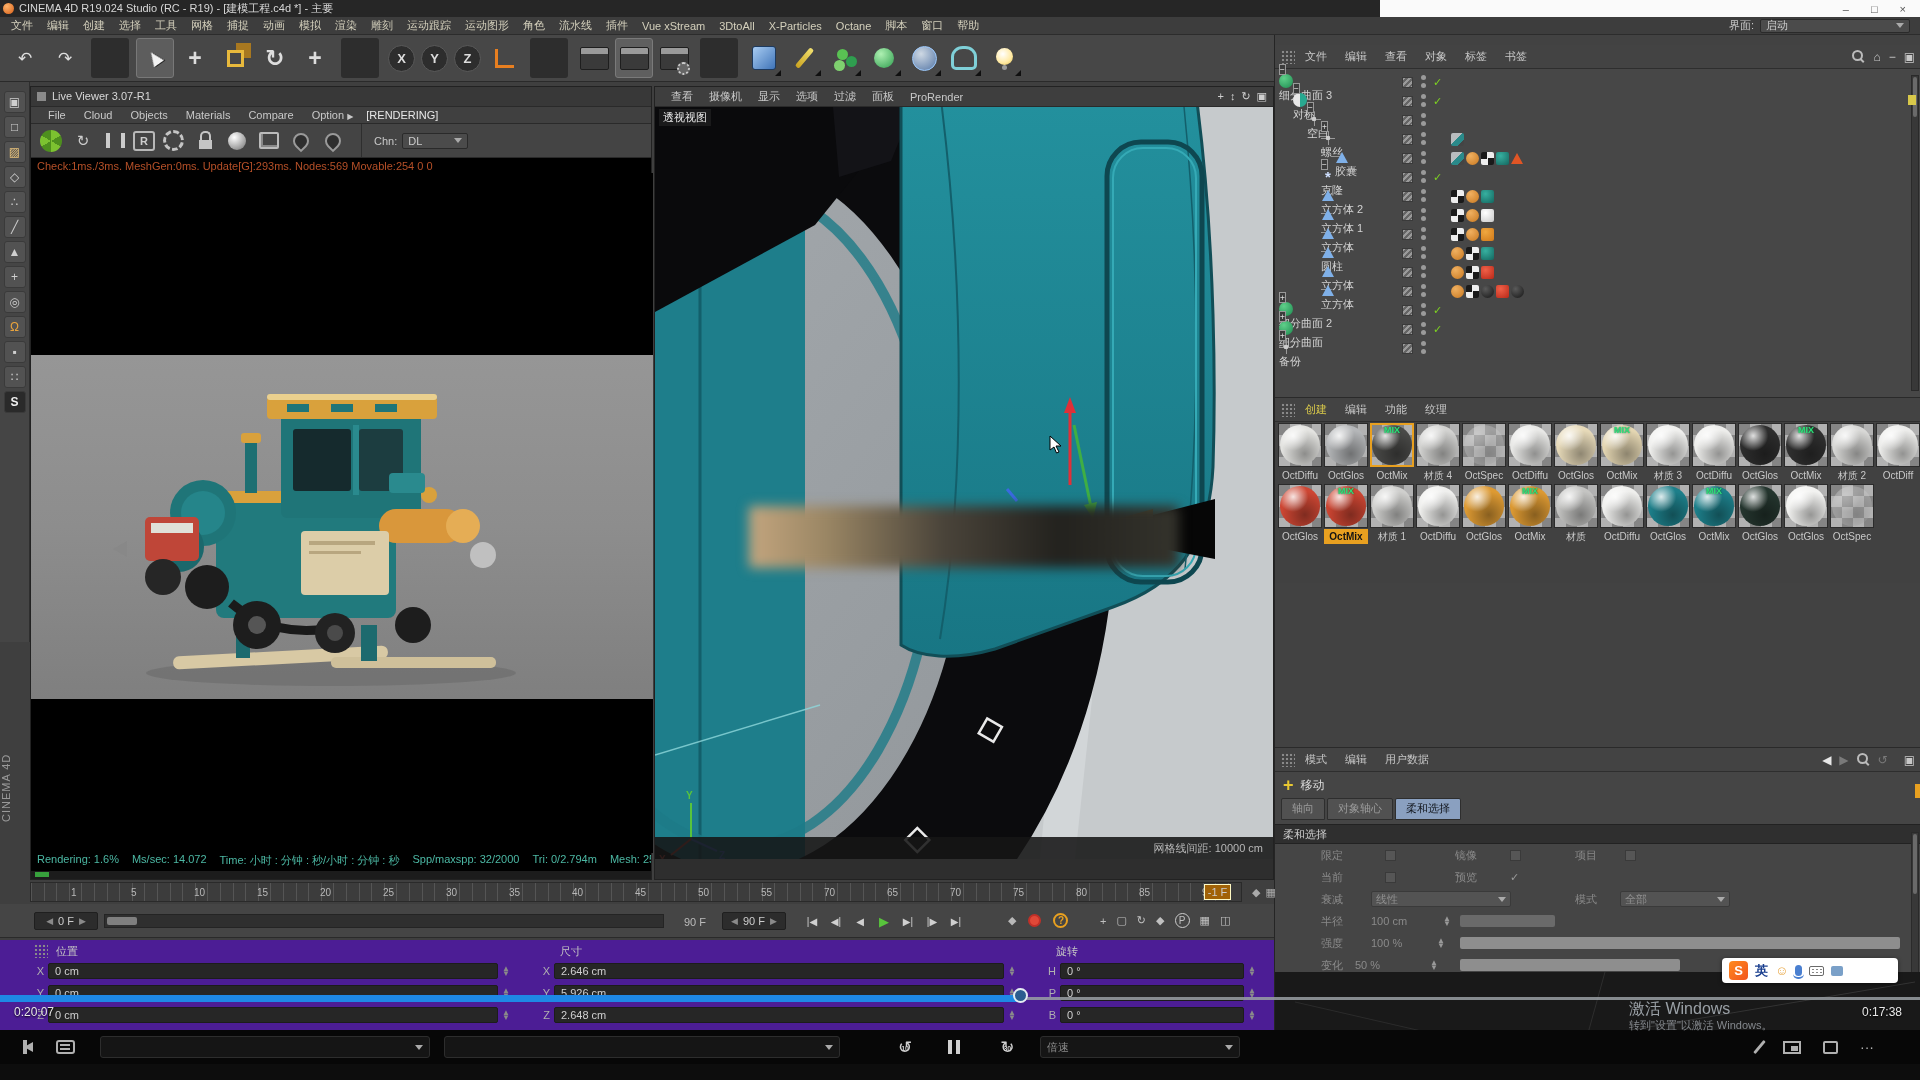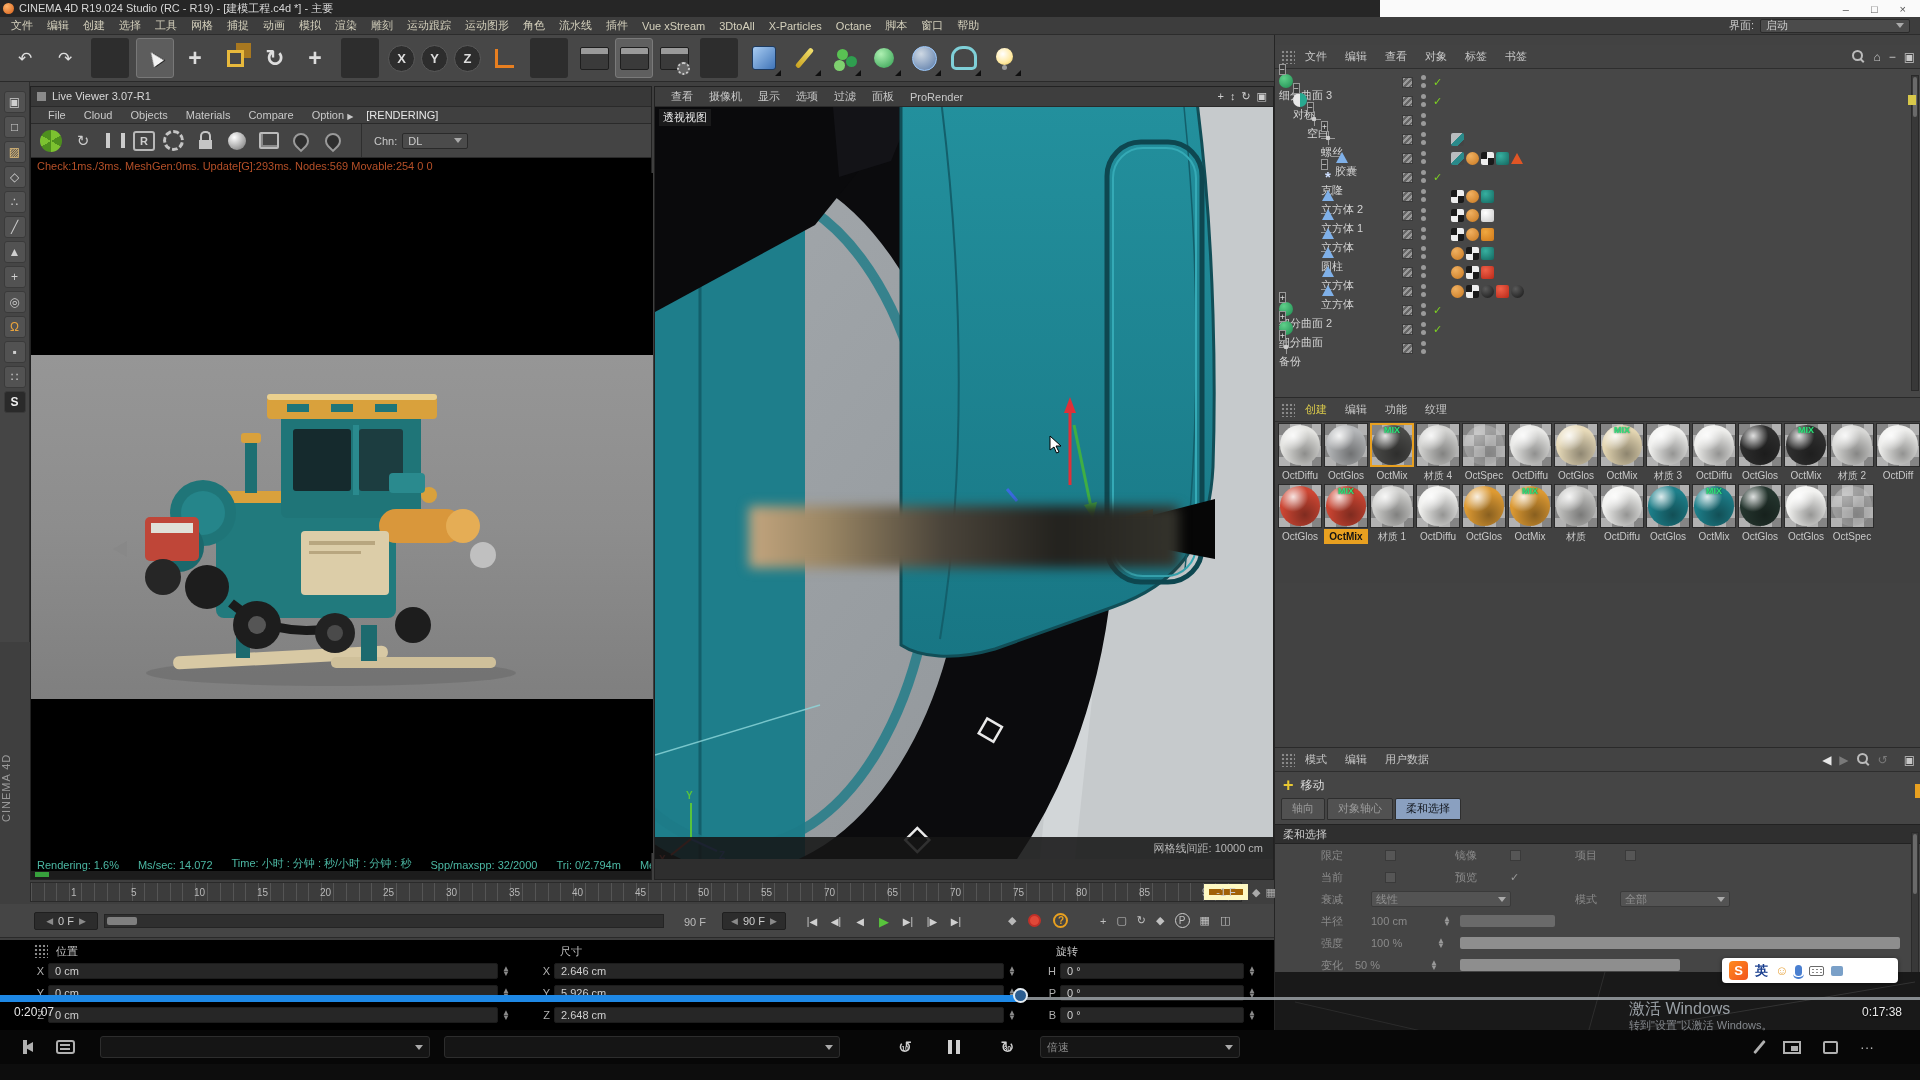--- a/index.html
+++ b/index.html
@@ -55,21 +55,21 @@
 .ti.pse::after{content:"";width:11px;height:15px;border-left:4px solid #ccc;border-right:4px solid #ccc;display:block}
 .ti.rbox{border:2px solid #b8b8b8;border-radius:3px;width:22px;height:20px;font-size:11px;font-weight:bold}
 .ti.gr::after{content:"";width:15px;height:15px;border:3px dashed #c4c4c4;border-radius:50%;display:block}
 .ti.lk{position:relative}.ti.lk::after{content:"";width:13px;height:9px;background:#c4c4c4;display:block;margin-top:7px}.ti.lk::before{content:"";position:absolute;top:3px;width:7px;height:7px;border:2px solid #c4c4c4;border-bottom:none;border-radius:5px 5px 0 0}
 .ti.ball::after{content:"";width:18px;height:18px;border-radius:50%;background:radial-gradient(circle at 35% 30%,#fff,#9a9a9a 70%,#555);display:block}
 .ti.film::after{content:"";width:16px;height:13px;border:2px solid #bbb;border-radius:2px;box-shadow:inset 3px -3px 0 -1px #888;display:block}
 .ti.pin::after{content:"";width:12px;height:12px;border-radius:50% 50% 50% 0;transform:rotate(-45deg);background:#2e2e2e;border:2px solid #9a9a9a;display:block}
 .lv-chn{display:flex;align-items:center;gap:5px;margin-left:10px;border-left:1px solid #2e2e2e;padding-left:12px;height:100%}
 .lv-check{height:16px;background:#000;color:#b65028;display:flex;align-items:center;padding-left:6px;white-space:nowrap}
 .lv-canvas{height:680px;background:#000;position:relative}
-.lv-status{height:18px;background:#000;color:#4cb8a4;display:flex;align-items:flex-end;gap:19px;padding-left:6px;white-space:nowrap;overflow:hidden}
+.lv-status{height:18px;background:#000;color:#4cb8a4;display:flex;align-items:flex-start;gap:13px;padding-left:6px;white-space:nowrap;overflow:hidden}
 .lv-prog{height:8px;background:#1c1c1c;position:relative}
 .lv-prog i{position:absolute;left:4px;top:1px;width:14px;height:5px;background:#37a03c}
 
 .vp{left:654px;top:86px;width:620px;height:794px;background:#2e2e2e;border:1px solid #222}
 .vp-menu{height:20px;background:#3e3e3e;display:flex;align-items:center;padding-left:8px;border-bottom:1px solid #2a2a2a}
 .vp-menu .mi{padding:0 8px;color:#c8c8c8}
 .vp-menu .vicons{margin-left:auto;display:flex;gap:6px;padding-right:6px;color:#cfcfcf}
 .vp-canvas{position:relative;height:752px;overflow:hidden}
 .vp-label{position:absolute;left:4px;top:2px;color:#e8e8e8;background:rgba(40,40,40,.55);padding:1px 4px;z-index:3}
 .censor{position:absolute;left:94px;top:399px;width:430px;height:62px;background:linear-gradient(90deg,#c3a57e,#9a8664 18%,#4a443a 45%,#23221e 72%,#34332c);filter:blur(6px);border-radius:3px;z-index:2}
@@ -143,33 +143,33 @@
 .cbx{position:absolute;width:11px;height:11px;background:#565656;border:1px solid #3a3a3a}
 .a-dd{position:absolute;height:16px;background:#535353;border:1px solid #3a3a3a;border-radius:2px;display:flex;align-items:center;justify-content:space-between;padding:0 4px;color:#8f8f8f}
 .sliderbar{position:absolute;height:12px;background:#8e8e8e;border-radius:2px;top:5px}
 .spin2{position:absolute;font-size:8px;color:#999;line-height:5px}
 .orangechip{position:absolute;right:0;top:36px;width:6px;height:14px;background:#e8a020}
 
 .dockdark{position:absolute;left:0;top:937px;width:646px;height:108px;background:#191919;overflow:hidden}
 
 .ruler{left:30px;top:882px;width:1212px;height:20px;background:#3c3c3c;border:1px solid #2a2a2a;position:absolute;background-image:repeating-linear-gradient(90deg,#555 0 1px,transparent 1px 12.6px)}
 .tick{position:absolute;top:4px;color:#b8b8b8;font-size:10px}
-.endbox{position:absolute;left:1204px;top:884px;width:44px;height:16px;background:#a16207;border:5px solid #fef9c3;color:#ccc;display:flex;align-items:center;justify-content:center}
+.endbox{position:absolute;left:1204px;top:884px;width:27px;height:16px;background:#a16207;border:1px solid #fef9c3;color:#ccc;display:flex;align-items:center;justify-content:center}
 .rulericons{position:absolute;left:1252px;top:886px;display:flex;gap:5px;color:#aaa}
 .transport{left:0;top:904px;width:1274px;height:34px;background:#454545;border-bottom:1px solid #2a2a2a;position:absolute}
 .fbox{position:absolute;height:18px;background:#2c2c2c;border:1px solid #1f1f1f;border-radius:2px;color:#ccc;display:flex;align-items:center;justify-content:center;gap:5px}
 .fbox i{font-style:normal;color:#8a8a8a;font-size:9px}
 .ttrack{position:absolute;left:104px;top:10px;width:560px;height:14px;background:#2f2f2f;border:1px solid #242424}
 .ttrack i{position:absolute;left:2px;top:2px;width:30px;height:8px;background:#7f7f7f;border-radius:2px}
 .tbtn{width:24px;height:20px;display:flex;align-items:center;justify-content:center;color:#d0d0d0;font-size:10px}
 .tbtn.grn{color:#58c43c;font-size:13px}
 .recdot{width:13px;height:13px;border-radius:50%;border:2px solid #c03028;background:#e04838}
 .qm{color:#e8a020;border:2px solid #e8a020;border-radius:50%;width:15px;height:15px;font-size:10px;font-weight:bold;display:flex;align-items:center;justify-content:center}
 .pc{border:1px solid #ccc;border-radius:50%;width:15px;height:15px;font-size:10px;display:flex;align-items:center;justify-content:center}
-.coords{left:0;top:940px;width:1274px;height:90px;background:#000000;position:absolute}
+.coords{left:0;top:940px;width:1274px;height:90px;background:#4c1d95;position:absolute}
 .chead{position:absolute;top:4px;color:#c4c4c4}
 .cfield{position:absolute;height:18px;display:flex;align-items:center;gap:4px}
 .cfield b{font-weight:normal;color:#b0b0b0;width:10px;text-align:right}
 .cin{height:16px;background:#262626;border:1px solid #1c1c1c;border-radius:2px;color:#d0d0d0;display:flex;align-items:center;padding-left:6px;flex:1}
 .spin{color:#8a8a8a;font-size:8px;line-height:5px}
 
 .vbar{left:0;top:995px;height:7px;background:#1e88e5;width:1022px;position:absolute;z-index:40}
 .vbar-rest{left:1022px;top:997px;height:3px;width:898px;background:#9aa0a4;position:absolute;z-index:40;opacity:.85}
 .vknob{left:1013px;top:988px;width:15px;height:15px;border-radius:50%;background:#2c5d8f;border:2px solid #e4ecf2;position:absolute;z-index:41}
 .vtime{position:absolute;color:#e8e8e8;font-size:12px;text-shadow:0 1px 2px #000;z-index:42}

